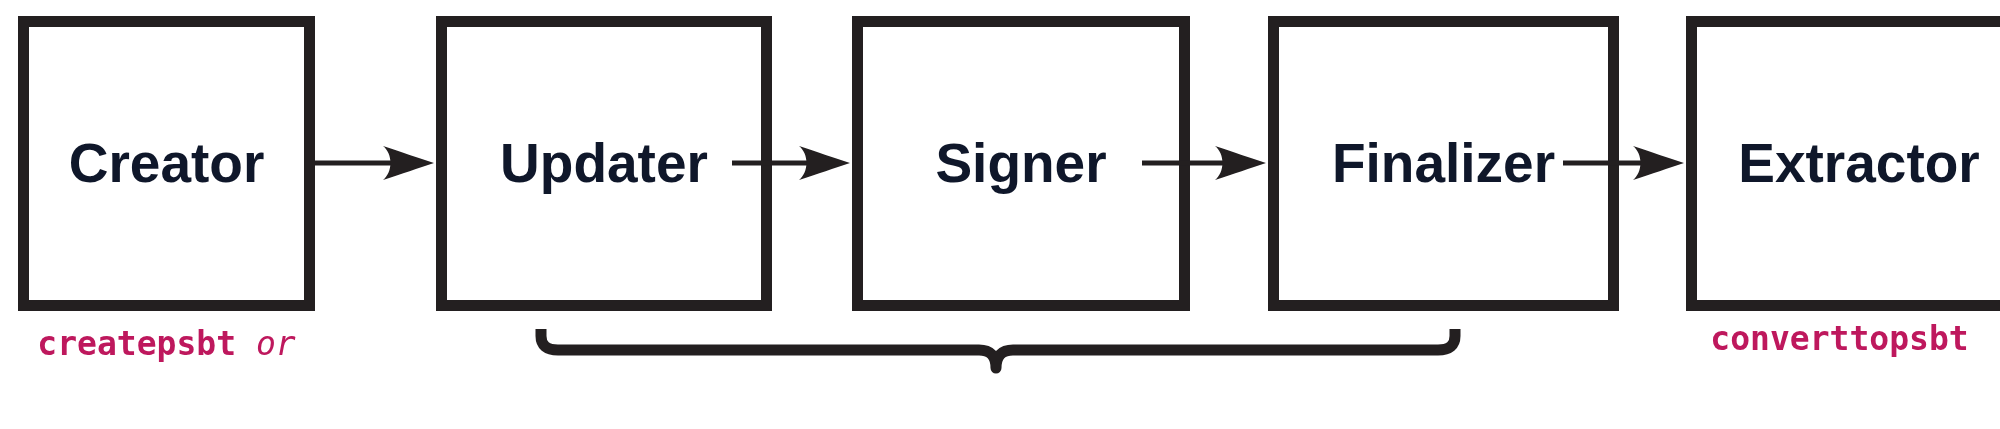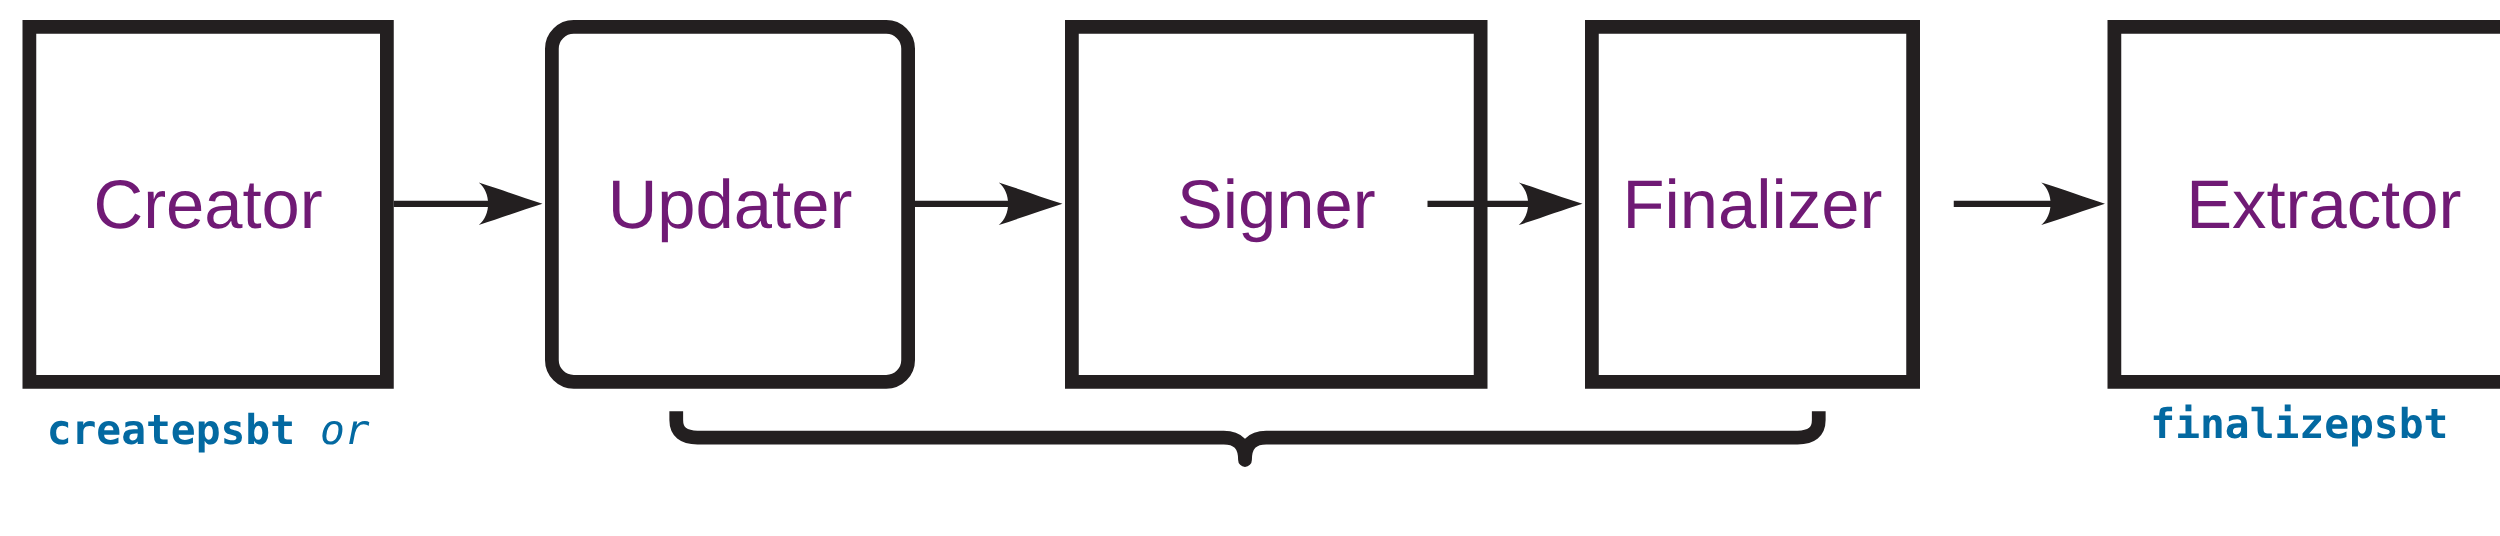--- a/index.html
+++ b/index.html
@@ -21,48 +21,48 @@
     height: 295px;
     box-sizing: border-box;
     border: 11px solid #231f20;
     background: #ffffff;
     display: flex;
     align-items: center;
     justify-content: center;
   }
   .flow-box .box-label {
     font-family: "Liberation Sans", sans-serif;
-    font-weight: normal;
+    font-weight: bold;
     font-size: 55px;
     letter-spacing: 0px;
-    color: #701a75;
+    color: #0f172a;
     white-space: nowrap;
     line-height: 1;
   }
   #box-creator   { left: 18px;   width: 297px; }
-  #box-updater   { left: 436px;  width: 296px; border-radius: 23px; }
+  #box-updater   { left: 436px;  width: 336px; }
   #box-signer    { left: 852px;  width: 338px; }
-  #box-finalizer { left: 1268px; width: 268px; }
+  #box-finalizer { left: 1268px; width: 351px; }
   #box-extractor { left: 1686px; width: 346px; }
 
   .overlay-svg {
     position: absolute;
     left: 0;
     top: 0;
     width: 2000px;
     height: 429px;
     pointer-events: none;
   }
 
   .caption {
     position: absolute;
     font-family: "DejaVu Sans Mono", "Liberation Mono", monospace;
     font-weight: bold;
     font-size: 33px;
-    color: #0369a1;
+    color: #be185d;
     text-align: center;
     white-space: nowrap;
   }
   #caption-creator {
     left: 18px;
     top: 323px;
     width: 297px;
     line-height: 41px;
   }
   #caption-creator .conjunction {
@@ -146,15 +146,15 @@
              L 1438,350
              Q 1455,350 1455,336
              L 1455,329"></path>
   </svg>
 
   <div class="caption" id="caption-creator">
     <div><span>createpsbt</span> <span class="conjunction">or</span></div>
   </div>
 
 
-  <div class="caption" id="caption-extractor">finalizepsbt</div>
+  <div class="caption" id="caption-extractor">converttopsbt</div>
 
 </div>
 
 </body></html>

